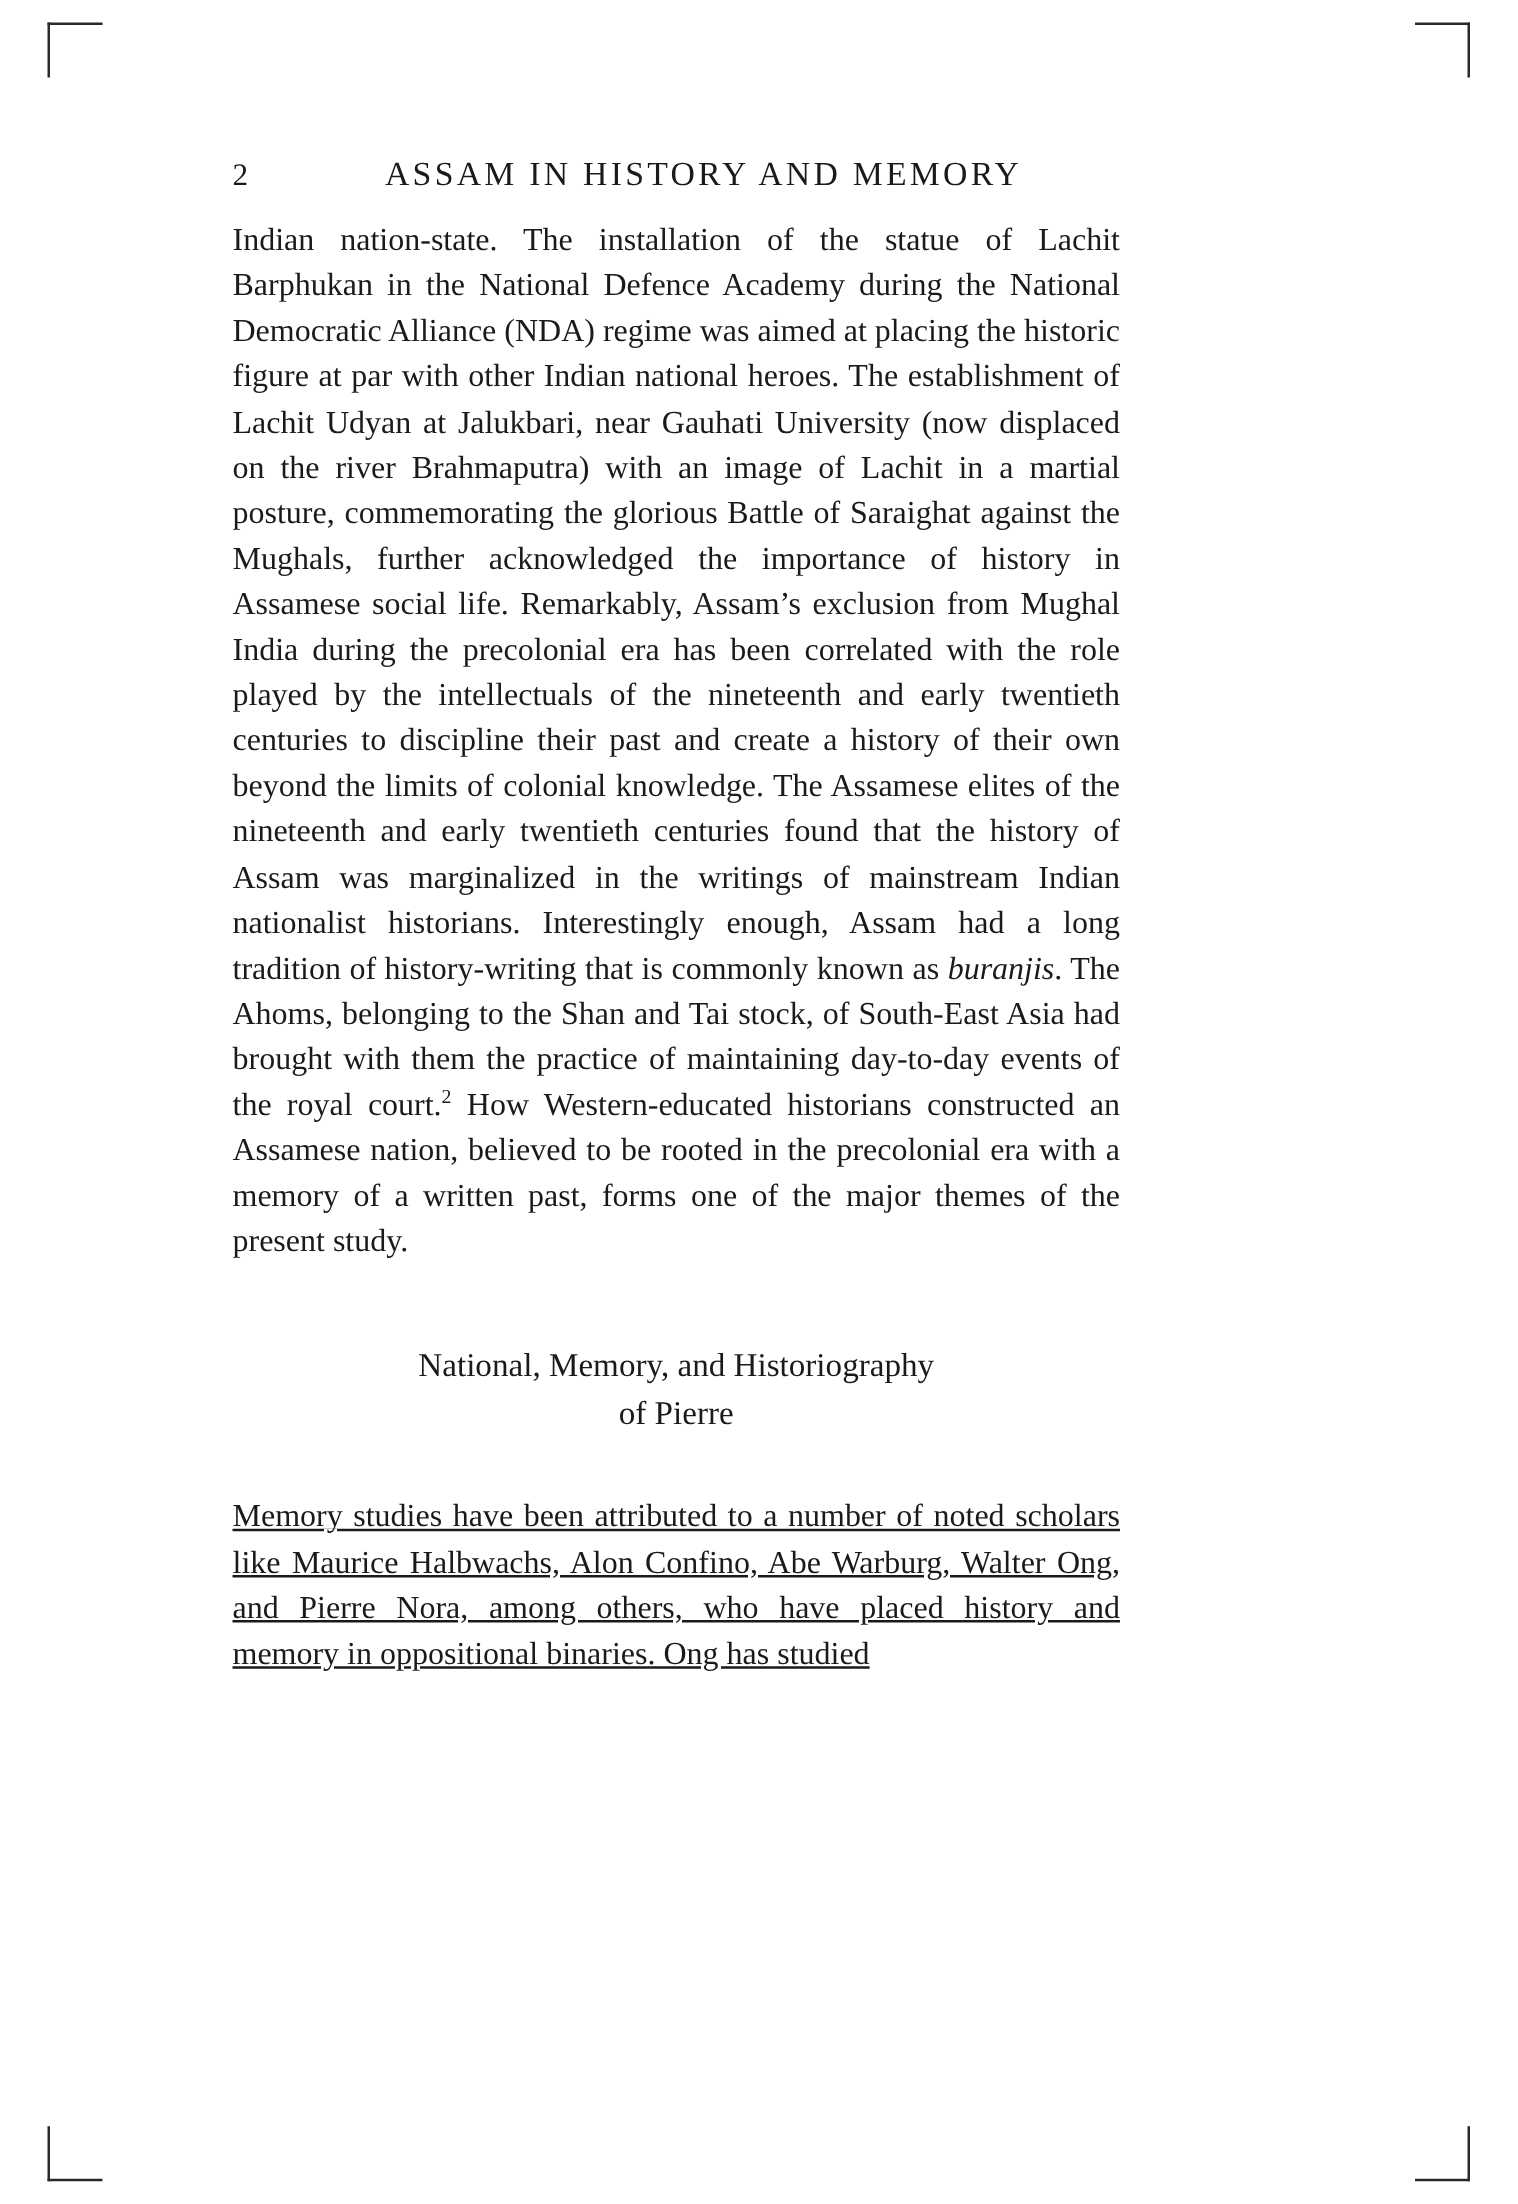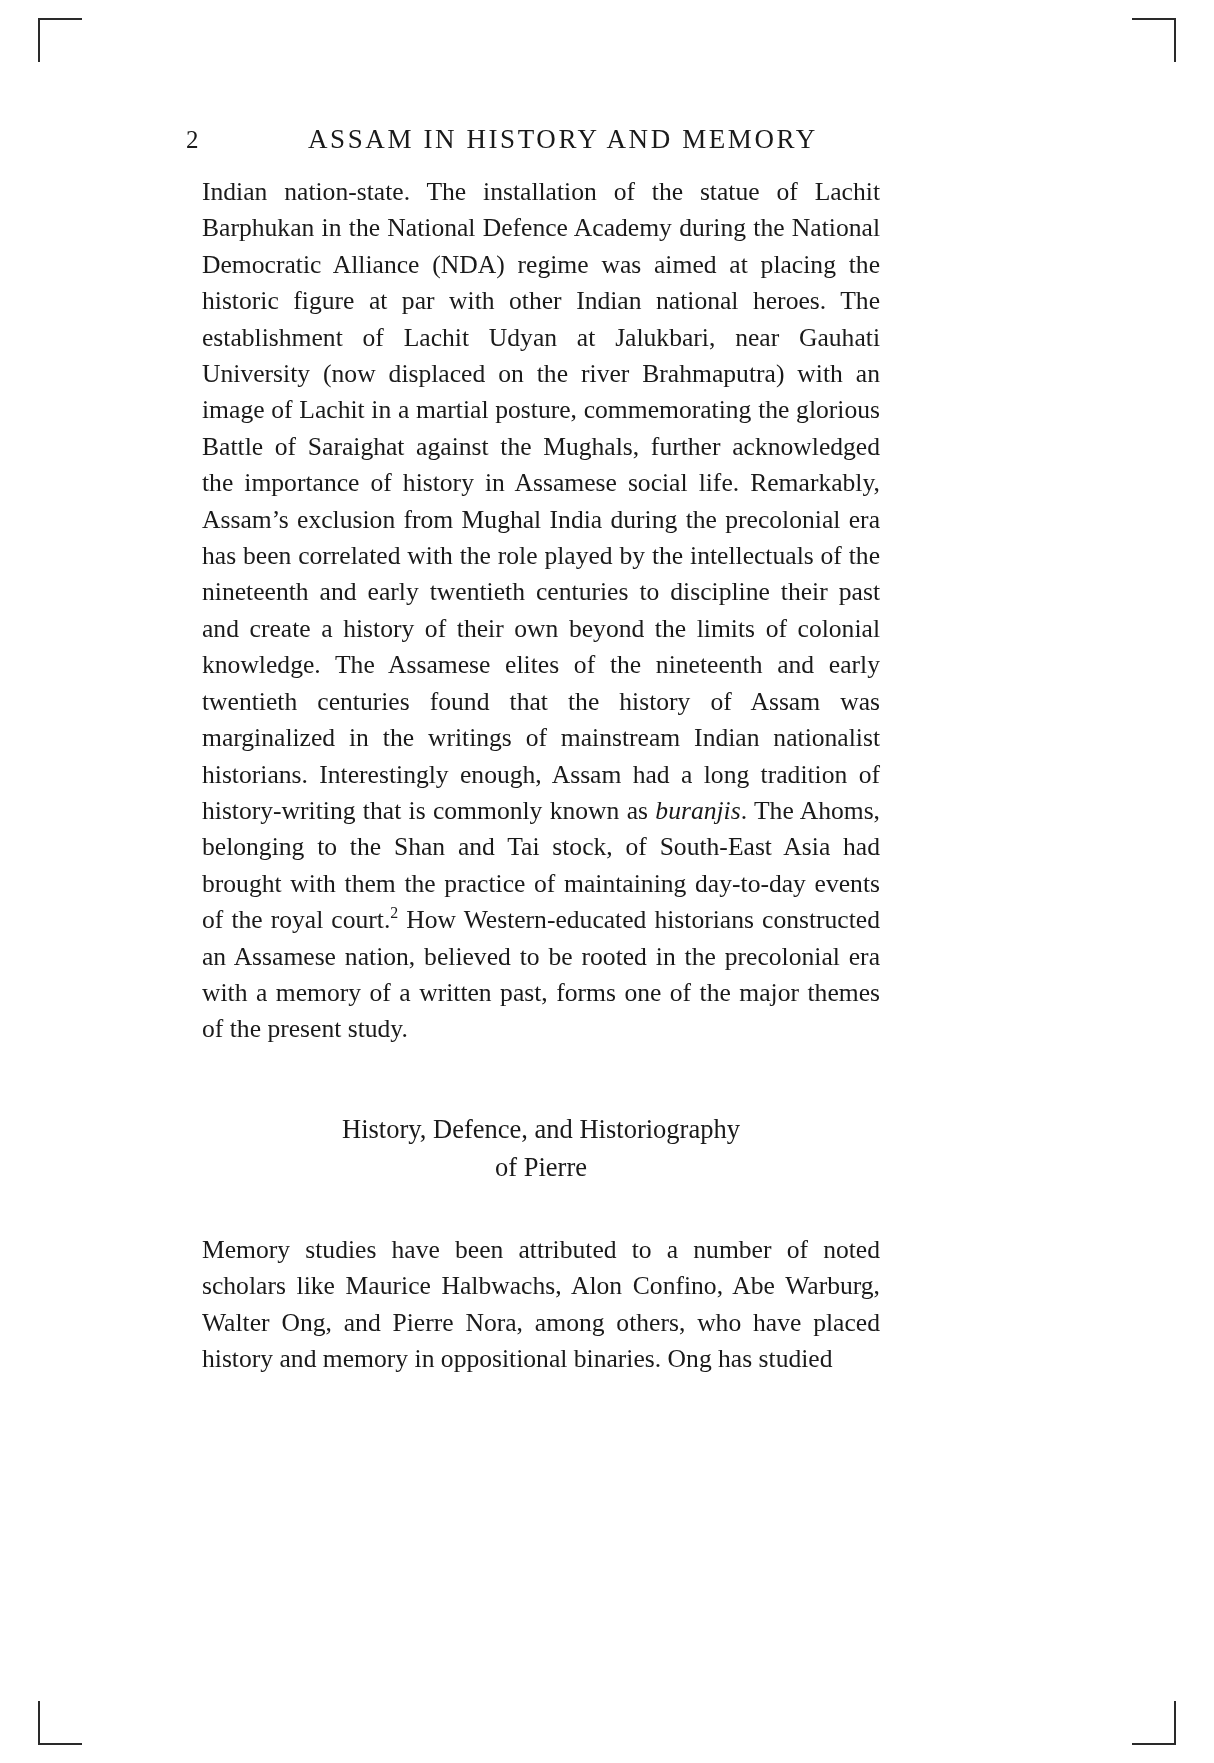--- a/index.html
+++ b/index.html
@@ -73,35 +73,35 @@
     font-variant: small-caps;
     text-transform: uppercase;
     line-height: 1;
   }
 
   .body-para {
     font-size: 25.6px;
     line-height: 36.4px;
     text-align: justify;
     text-justify: inter-word;
-    margin: 16px;
+    margin: 0;
     hyphens: none;
   }
   .body-para.first { margin-top: 14px; }
 
   .section-heading {
     text-align: center;
     font-size: 26.5px;
     line-height: 38px;
     margin: 62px 0 0 0;
     font-weight: normal;
     padding: 0 14px;
   }
 
-  .body-para.second { margin-top: 46px; }
+  .body-para.second { margin-top: 46px; text-decoration: underline; }
 
   em.term { font-style: italic; }
 
   sup.fn {
     font-size: 0.62em;
     vertical-align: super;
     line-height: 0;
   }
 </style>
 </head>
@@ -114,17 +114,17 @@
 
 <div class="page">
 
   <div class="running-header">
     <span class="folio">2</span>
     <span class="header-title">ASSAM IN HISTORY AND MEMORY</span>
   </div>
 
   <p class="body-para first"><span>Indian nation-state. The installation of the statue of Lachit Barphukan in the National Defence Academy during the National Democratic Alliance (NDA) regime was aimed at placing the historic figure at par with other Indian national heroes. The establishment of Lachit Udyan at Jalukbari, near Gauhati University (now displaced on the river Brahmaputra) with an image of Lachit in a martial posture, commemorating the glorious Battle of Saraighat against the Mughals, further acknowledged the importance of history in Assamese social life. Remarkably, Assam’s exclusion from Mughal India during the precolonial era has been correlated with the role played by the intellectuals of the nineteenth and early twentieth centuries to discipline their past and create a history of their own beyond the limits of colonial knowledge. The Assamese elites of the nineteenth and early twentieth centuries found that the history of Assam was marginalized in the writings of mainstream Indian nationalist historians. Interestingly enough, Assam had a long tradition of history-writing that is commonly known as </span><em class="term">buranjis</em><span>. The Ahoms, belonging to the Shan and Tai stock, of South-East Asia had brought with them the practice of maintaining day-to-day events of the royal court.</span><sup class="fn">2</sup><span> How Western-educated historians constructed an Assamese nation, believed to be rooted in the precolonial era with a memory of a written past, forms one of the major themes of the present study.</span></p>
 
-  <h2 class="section-heading"><span>History, Defence, and Historiography</span><br><span>of Pierre</span></h2>
+  <h2 class="section-heading"><span>National, Memory, and Historiography</span><br><span>of Pierre</span></h2>
 
   <p class="body-para second">Memory studies have been attributed to a number of noted scholars like Maurice Halbwachs, Alon Confino, Abe Warburg, Walter Ong, and Pierre Nora, among others, who have placed history and memory in oppositional binaries. Ong has studied</p>
 
 </div>
 
 </body></html>

